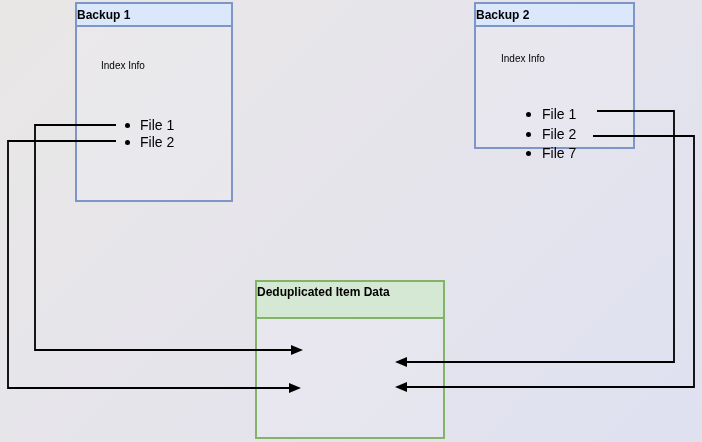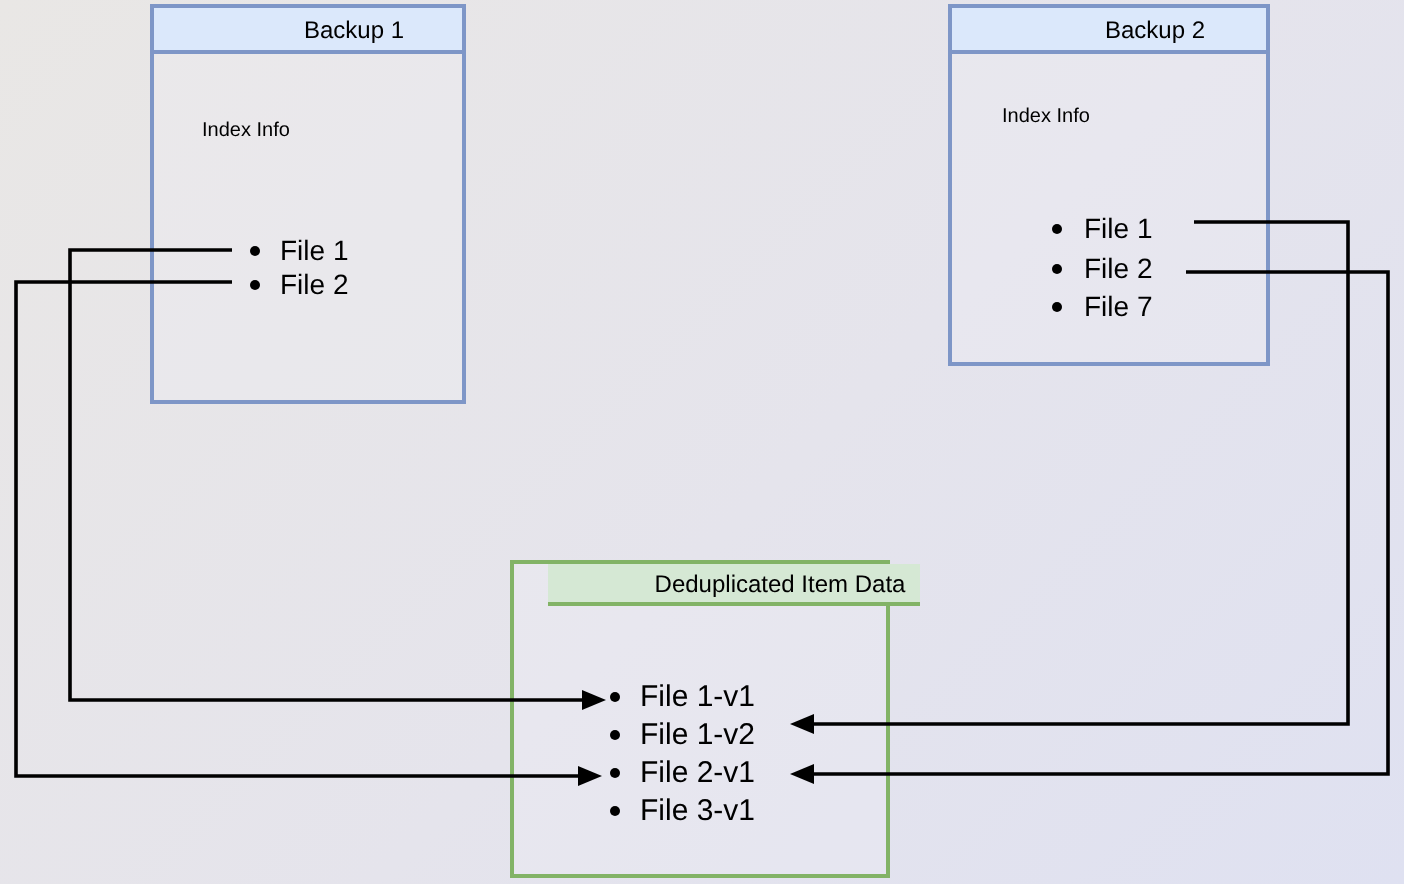--- a/index.html
+++ b/index.html
@@ -16,37 +16,35 @@
   }
   .box {
     position: absolute;
     z-index: 1;
     background: rgba(238, 238, 246, 0.30);
   }
   .box.blue  { border: 2px solid #7e96c7; }
   .box.green { border: 2px solid #82b366; }
   .box-header {
     width: 100%;
-    text-align: center;
-    font-weight: normal;
+    text-align: left;
+    font-weight: bold;
     font-size: 12px;
-    padding-left: 46px;
   }
   .blue .box-header {
     height: 23px;
     line-height: 22px;
     background: #dbe8fb;
     border-bottom: 2px solid #7e96c7;
   }
   .green .box-header {
-    height: 21px;
+    height: 37px;
     line-height: 20px;
     background: #d5e8d4;
     border-bottom: 2px solid #82b366;
-    margin-left: 17px;
   }
   .index-label {
     position: absolute;
     font-size: 10px;
     white-space: nowrap;
   }
   ul.file-list {
     position: absolute;
     list-style: none;
   }
@@ -63,21 +61,21 @@
     height: 5px;
     border-radius: 50%;
     background: #000;
   }
   
   #backup1 { left: 75px; top: 2px; width: 158px; height: 200px; }
   #backup1 .index-label { left: 24px; top: 56px; }
   #backup1 ul.file-list { left: 48px; top: 113px; font-size: 14px; }
   #backup1 ul.file-list li { line-height: 17px; padding-left: 15px; }
   
-  #backup2 { left: 474px; top: 2px; width: 161px; height: 181px; }
+  #backup2 { left: 474px; top: 2px; width: 161px; height: 147px; }
   #backup2 .index-label { left: 25px; top: 49px; }
   #backup2 ul.file-list { left: 50px; top: 101px; font-size: 14px; }
   #backup2 ul.file-list li { line-height: 19.5px; padding-left: 16px; }
   
   #dedup { left: 255px; top: 280px; width: 190px; height: 159px; }
   #dedup ul.file-list { left: 48px; top: 57px; font-size: 15px; }
   #dedup ul.file-list li { line-height: 19px; padding-left: 15px; }
   
   svg.arrow-layer {
     position: absolute;
@@ -112,26 +110,20 @@
     <div class="index-label">Index Info</div>
     <ul class="file-list">
       <li>File 1</li>
       <li>File 2</li>
       <li>File 7</li>
     </ul>
   </div>
 
   <div class="box green" id="dedup">
     <div class="box-header">Deduplicated Item Data</div>
-    <ul class="file-list">
-      <li>File 1-v1</li>
-      <li>File 1-v2</li>
-      <li>File 2-v1</li>
-      <li>File 3-v1</li>
-    </ul>
   </div>
 
   <svg class="arrow-layer" viewBox="0 0 702 442">
 
     <g>
       <path d="M 116,125 L 35,125 L 35,350 L 292,350"></path>
       <polygon points="303,350 291,345 291,355"></polygon>
     </g>
 
     <g>

